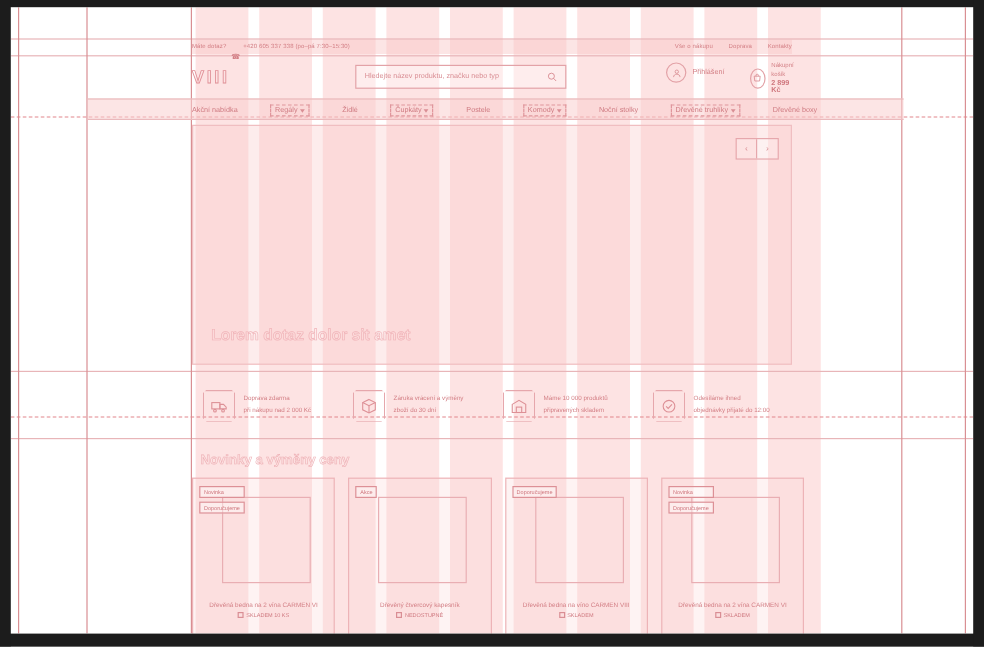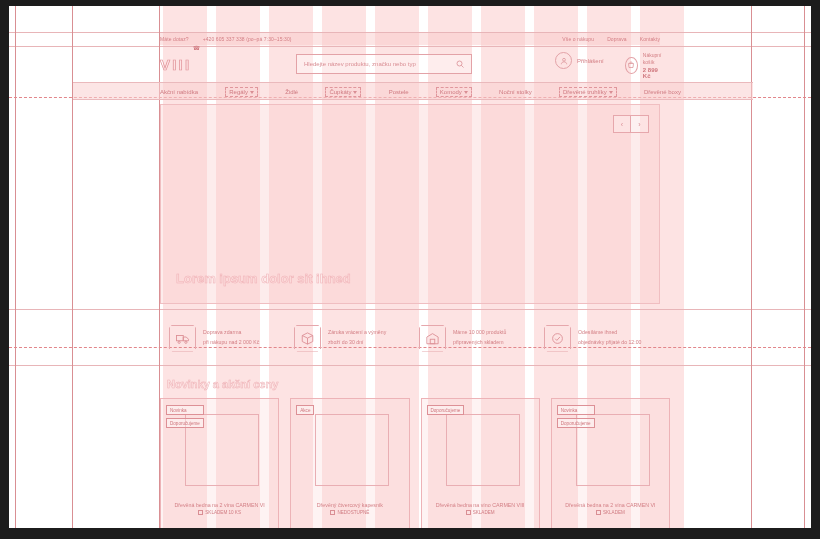--- a/index.html
+++ b/index.html
@@ -368,21 +368,21 @@
             <span>Dřevěné truhlíky</span>
             <span class="caret"></span>
           </div>
           <div class="navitem">
             <span>Dřevěné boxy</span>
           </div>
         </div>
       </div>
 
       <div class="hero">
-        <div class="hero-title">Lorem ipsum dolor sit ihned</div>
+        <div class="hero-title">Lorem dotaz dolor sit amet</div>
         <div class="hero-nav">
           <button>‹</button>
           <button>›</button>
         </div>
       </div>
 
       <div class="benefits">
 
         <div class="benefit">
           <span class="badge-shape">
@@ -433,21 +433,21 @@
                 <path d="M6.8 10.2l2.3 2.3 4.2-4.6"></path>
             </svg>
           </span>
           <span class="txt">
             <div>Odesíláme ihned</div>
             <div>objednávky přijaté do 12:00</div>
           </span>
         </div>
       </div>
 
-      <div class="sec-title">Novinky a akční ceny</div>
+      <div class="sec-title">Novinky a výměny ceny</div>
 
       <div class="products">
 
         <div class="card">
           <div class="imgarea">
             <div class="ph-img"></div>
             <div class="tags">
               <span class="tag">Novinka</span>
               <span class="tag">Doporučujeme</span>
             </div>

